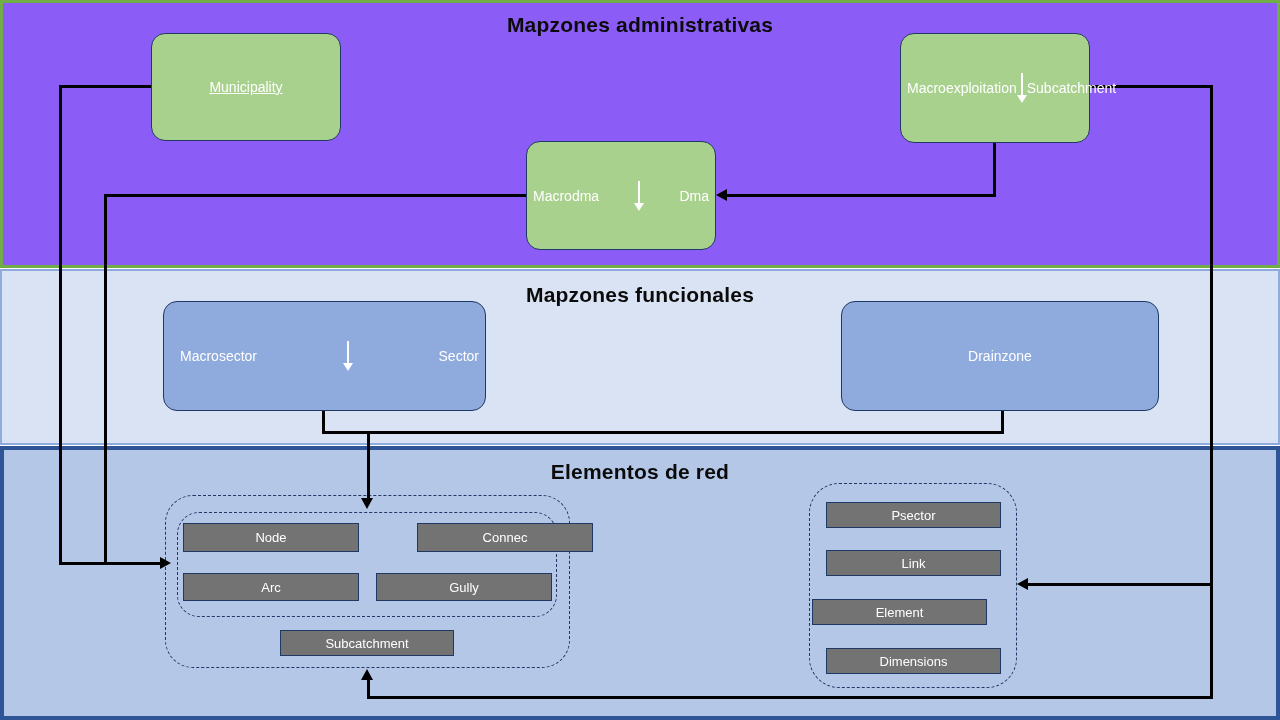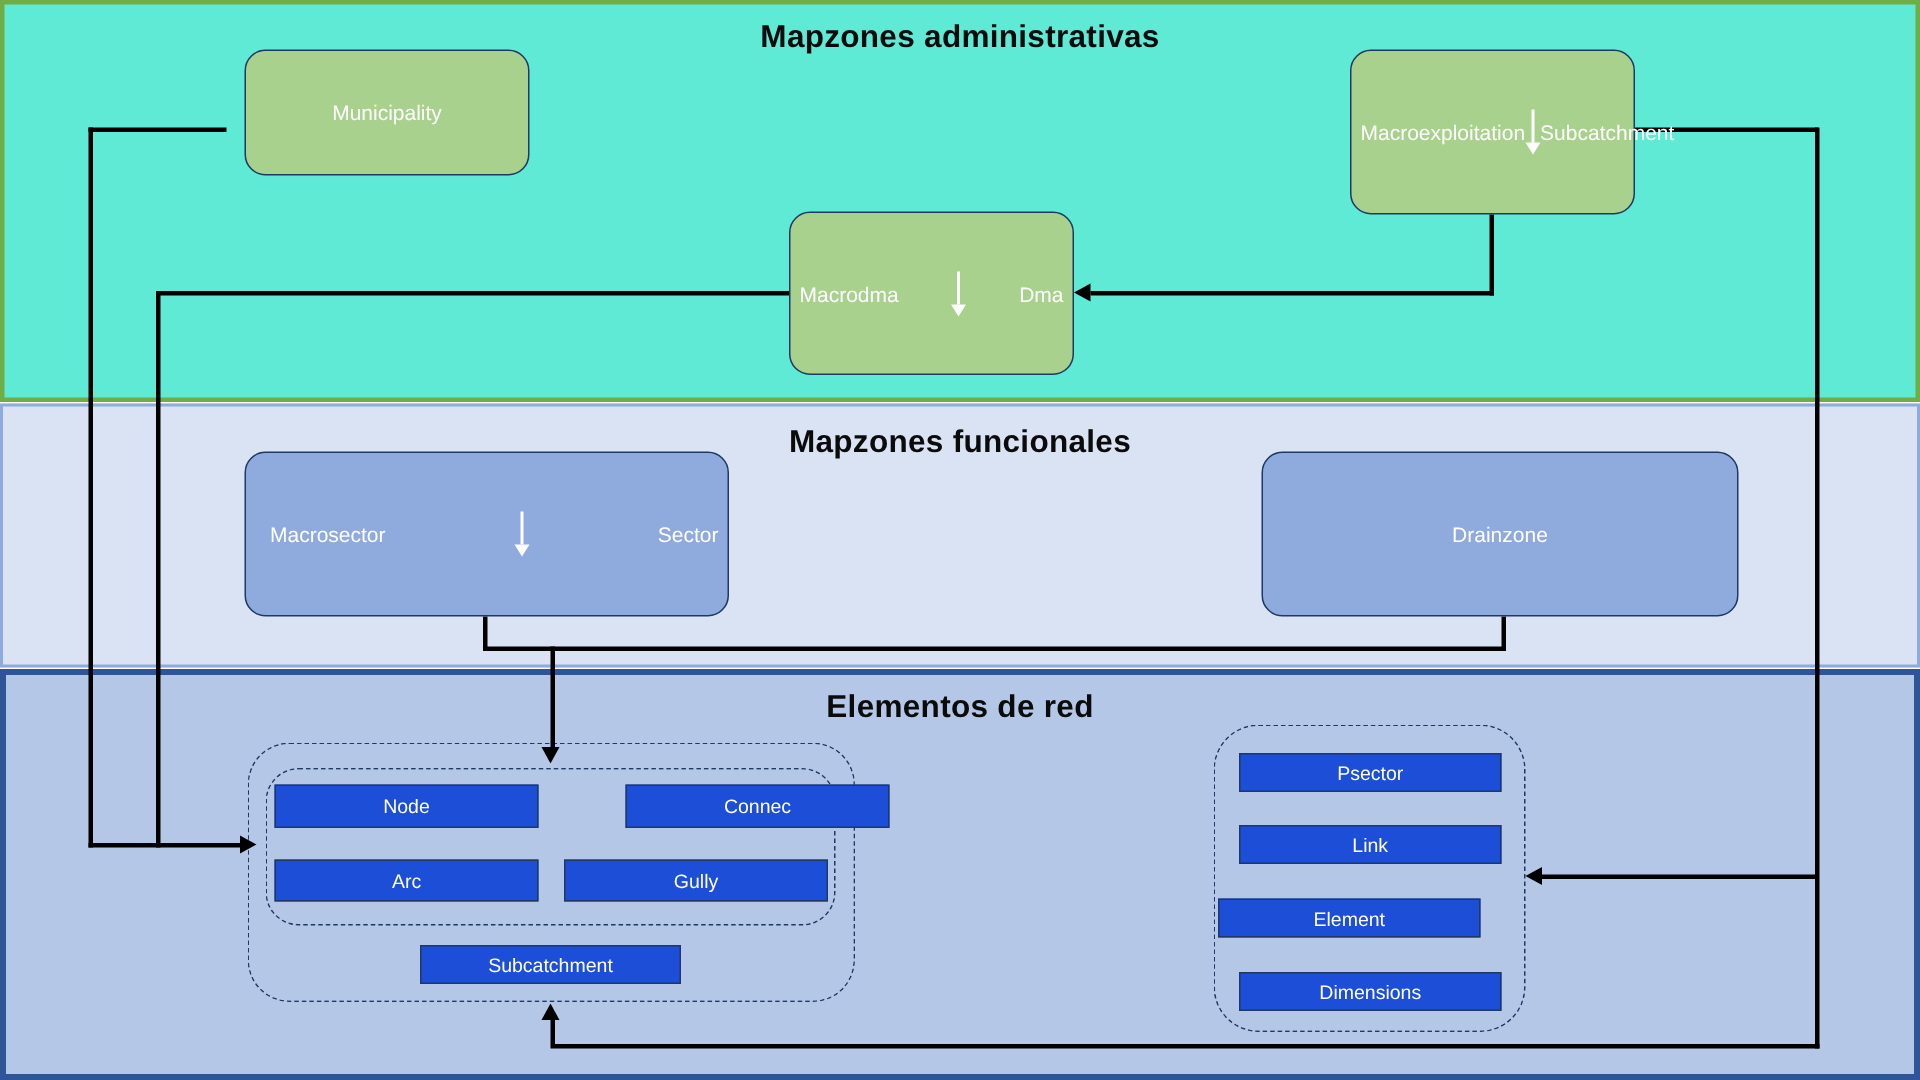--- a/index.html
+++ b/index.html
@@ -1,36 +1,36 @@
 <!DOCTYPE html>
 <html><head>
 <meta charset="utf-8">
 <style>
   html,body{margin:0;padding:0;background:#ffffff;}
   .page{
     position:relative;width:1280px;height:720px;overflow:hidden;
     font-family:"Liberation Sans", sans-serif;background:#ffffff;
   }
   .section{position:absolute;box-sizing:border-box;}
-  .sec-admin{left:0;top:0;width:1280px;height:268px;background:#5eead4;border:3px solid #70AD47;}
+  .sec-admin{left:0;top:0;width:1280px;height:268px;background:#8b5cf6;border:3px solid #70AD47;}
   .sec-func{left:0;top:269px;width:1280px;height:176px;background:#DAE3F3;border:2px solid #8FAADC;}
   .sec-elem{left:0;top:446px;width:1280px;height:274px;background:#B4C7E7;border:4px solid #2F5597;}
   .sec-title{text-align:center;font-weight:bold;font-size:21px;color:#0b0b0b;letter-spacing:0.2px;}
   .sec-admin .sec-title{margin-top:10px;}
   .sec-func .sec-title{margin-top:12px;}
   .sec-elem .sec-title{margin-top:10px;}
 
   .box{position:absolute;box-sizing:border-box;border:1.5px solid #1F3864;border-radius:14px;
        display:flex;align-items:center;justify-content:center;color:#ffffff;font-size:14px;}
   .green{background:#A9D18E;}
   .blue{background:#8FAADC;}
   .dual{flex-direction:row;justify-content:space-between;padding:13px 6px;}
   .box span{line-height:1;}
 
-  .sbox{position:absolute;box-sizing:border-box;background:#1d4ed8;border:1.5px solid #1F3864;
+  .sbox{position:absolute;box-sizing:border-box;background:#737373;border:1.5px solid #1F3864;
         display:flex;align-items:center;justify-content:center;color:#ffffff;font-size:13px;}
 
   .dashed{position:absolute;box-sizing:border-box;border:1.5px dashed #1F3864;background:transparent;}
 
   .cl{position:absolute;background:#000000;}
   .ah{position:absolute;width:0;height:0;}
   .ah-right{border-top:6px solid transparent;border-bottom:6px solid transparent;border-left:11px solid #000;}
   .ah-left{border-top:6px solid transparent;border-bottom:6px solid transparent;border-right:11px solid #000;}
   .ah-up{border-left:6px solid transparent;border-right:6px solid transparent;border-bottom:11px solid #000;}
   .ah-down{border-left:6px solid transparent;border-right:6px solid transparent;border-top:11px solid #000;}
@@ -79,21 +79,21 @@
   <div class="cl" style="left:367px;top:696px;width:846px;height:3px;"></div>
   <div class="cl" style="left:367px;top:680px;width:3px;height:16px;"></div>
   <div class="ah ah-up" style="left:361px;top:669px;"></div>
 
   <div class="cl" style="left:322px;top:411px;width:3px;height:23px;"></div>
   <div class="cl" style="left:322px;top:431px;width:682px;height:3px;"></div>
   <div class="cl" style="left:1001px;top:411px;width:3px;height:23px;"></div>
   <div class="cl" style="left:367px;top:431px;width:3px;height:67px;"></div>
   <div class="ah ah-down" style="left:361px;top:498px;"></div>
 
-  <div class="box green" style="left:163px;top:33px;width:190px;height:84px;">
+  <div class="box green" style="left:151px;top:33px;width:190px;height:108px;text-decoration:underline;">
     <span>Municipality</span>
   </div>
 
   <div class="box green dual" style="left:900px;top:33px;width:190px;height:110px;">
     <span>Macroexploitation</span>
     <div class="warrow">
       <div class="stem"></div>
         <div class="head"></div>
     </div>
     <span>Subcatchment</span>

